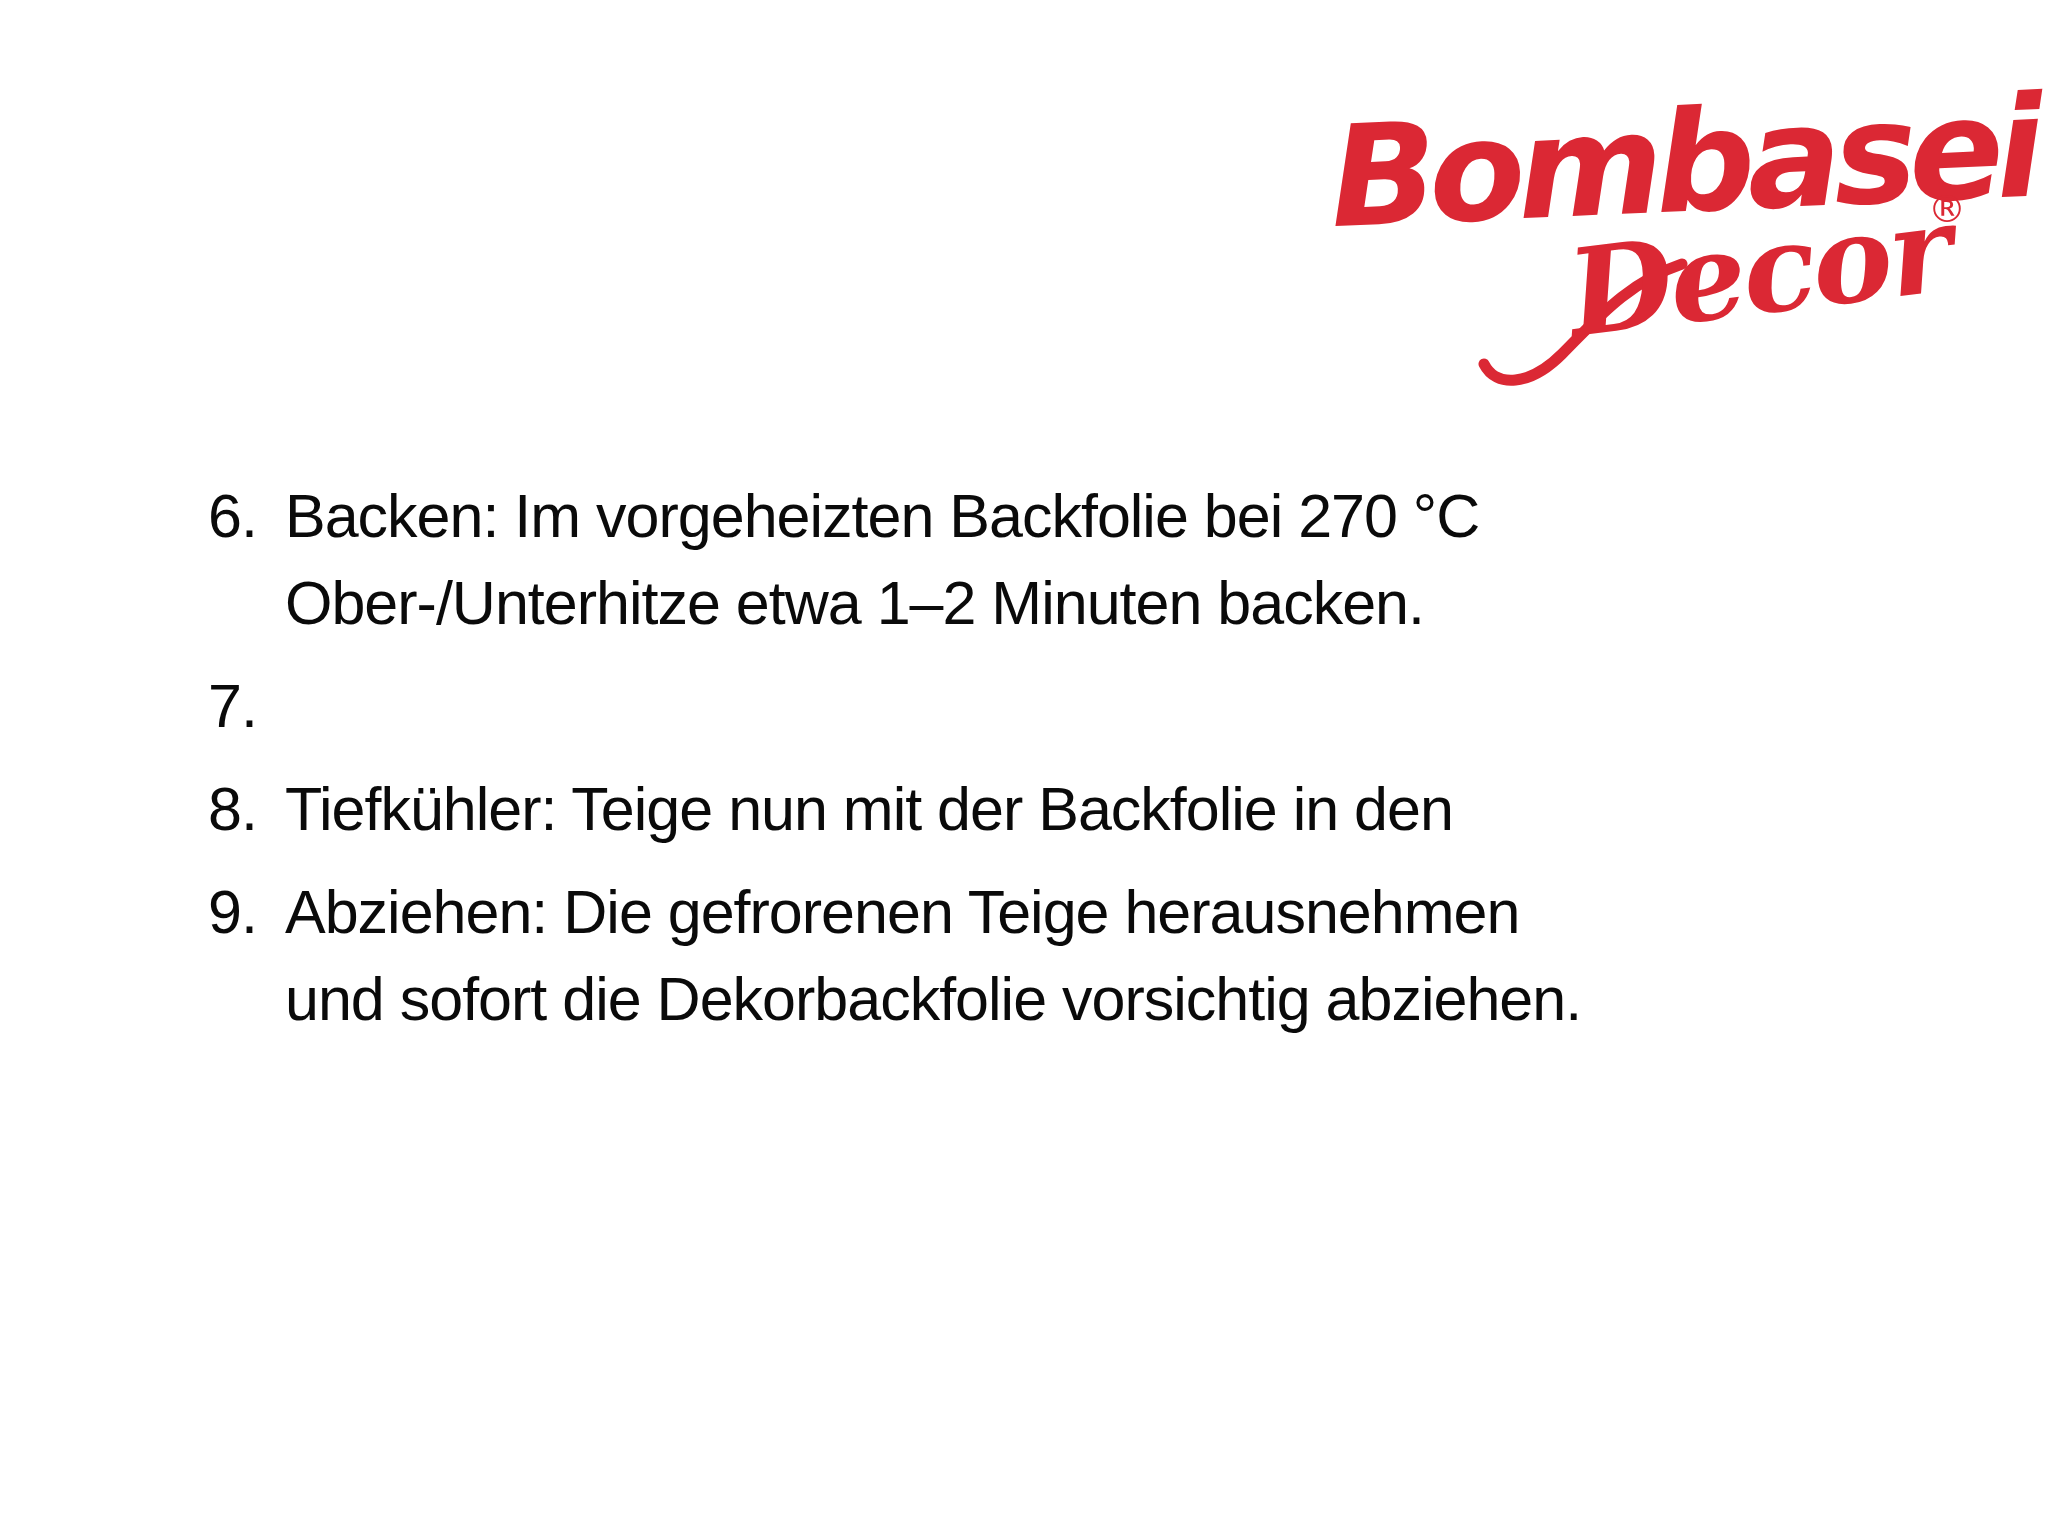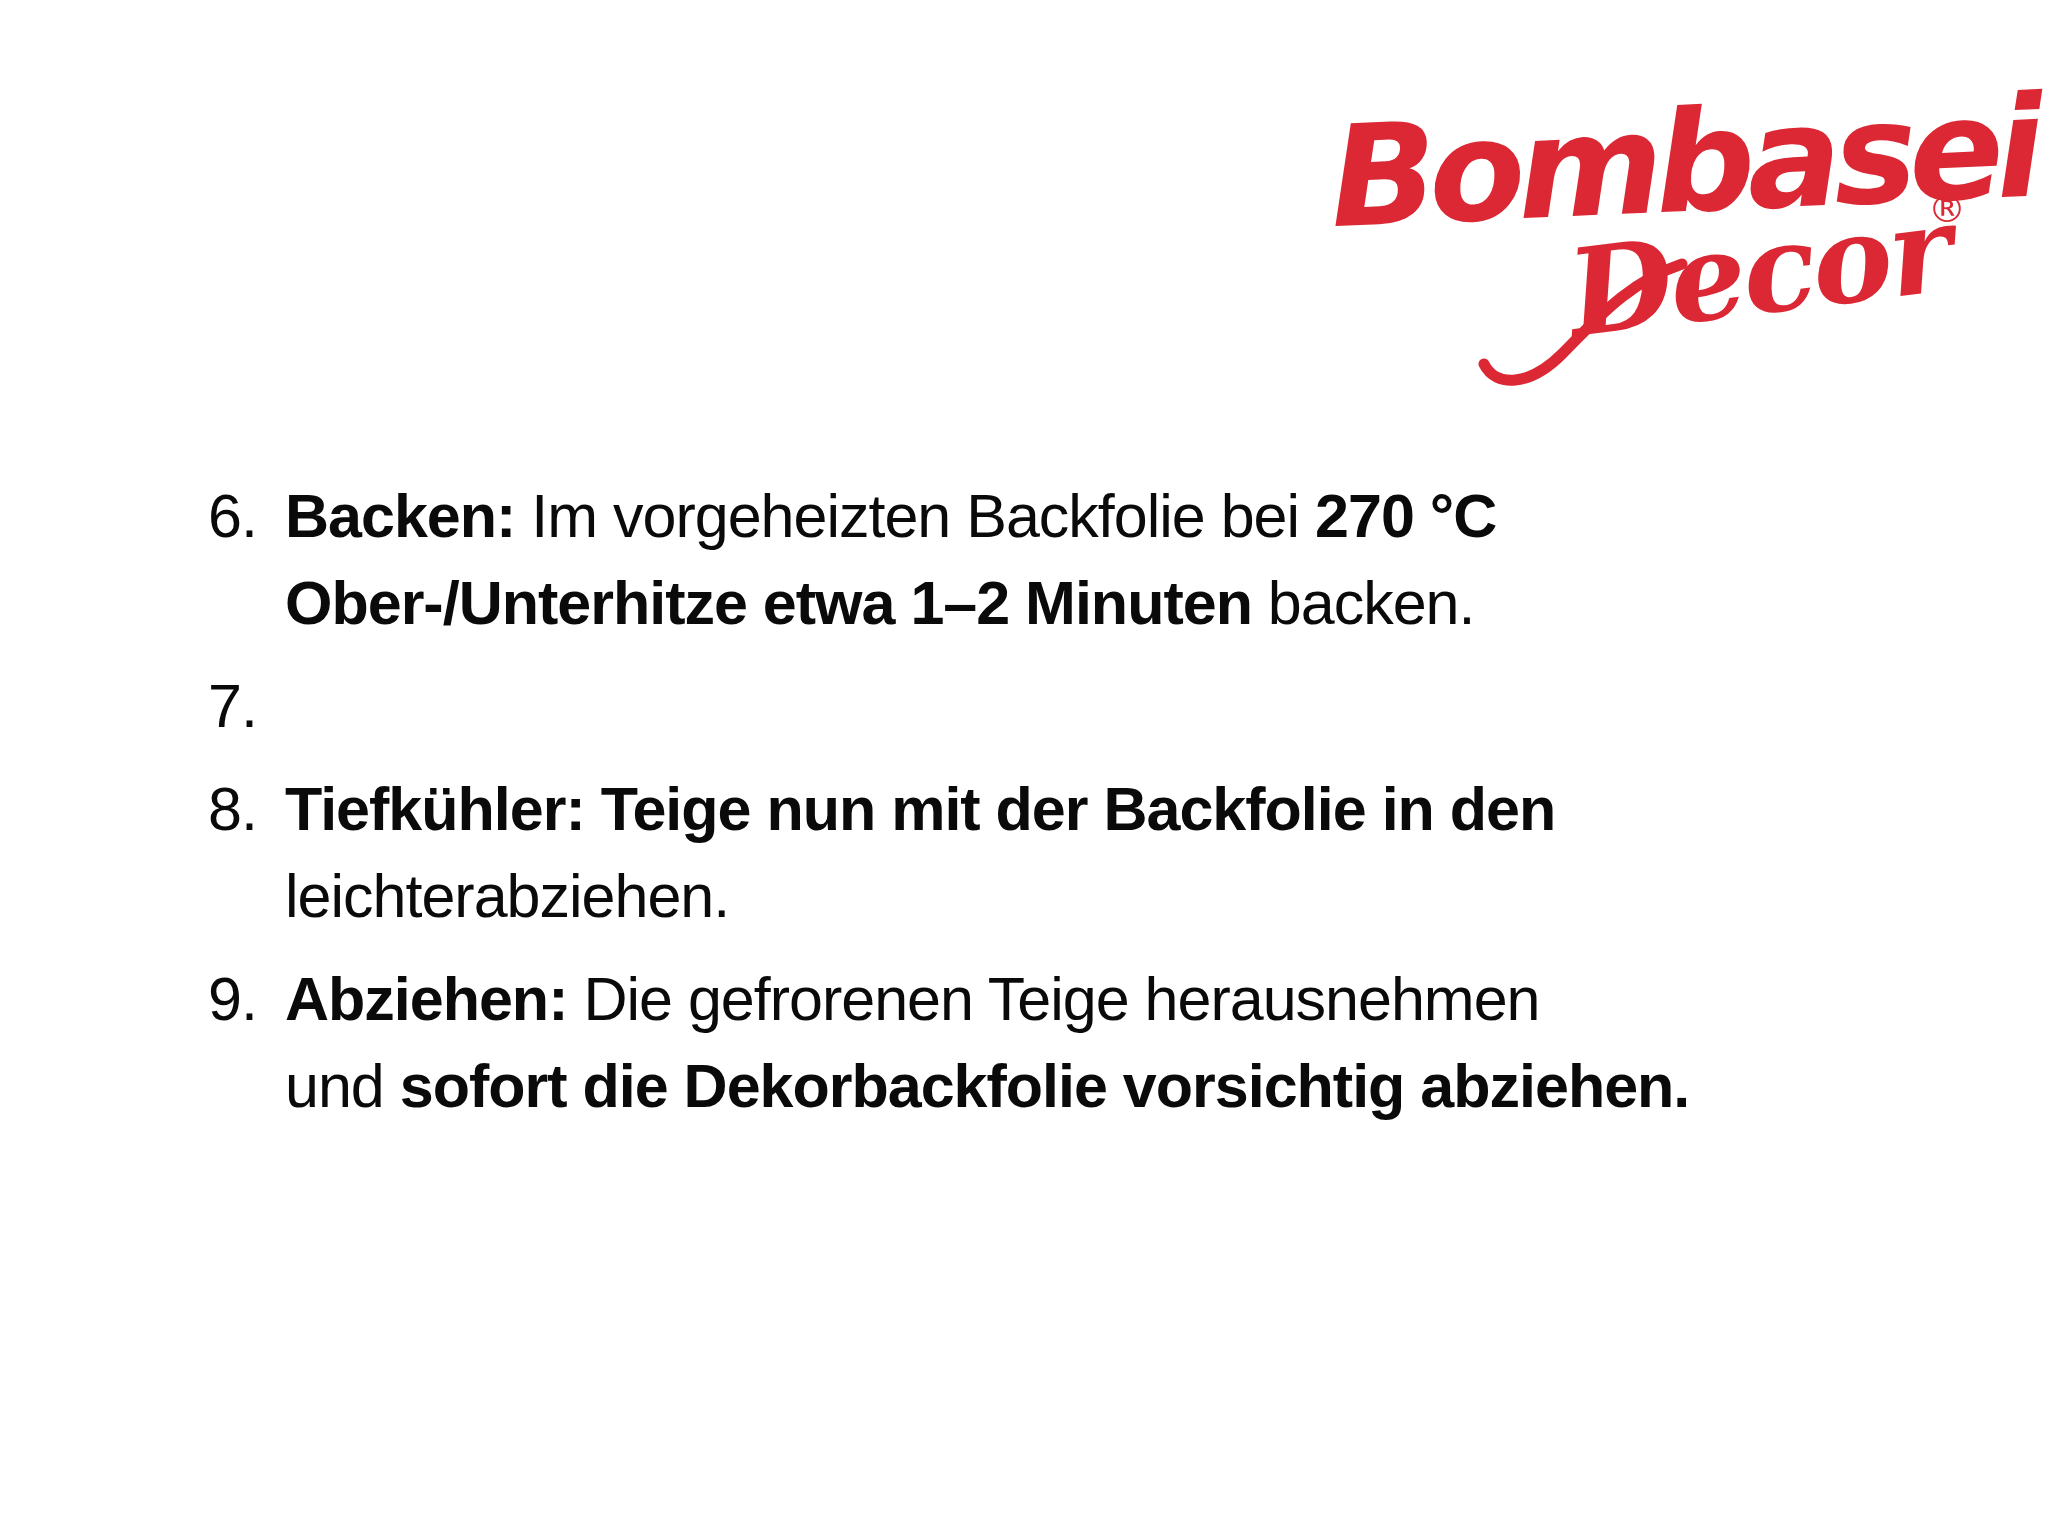--- a/index.html
+++ b/index.html
@@ -88,21 +88,21 @@
     margin: 0 0 16px 0;
   }
   .steps .num {
     flex: 0 0 77px;
     width: 77px;
   }
   .steps .content .line {
     white-space: nowrap;
   }
   .steps .b {
-    font-weight: bold;
+    font-weight: normal;
   }
 </style>
 </head>
 <body style="background: rgb(255, 255, 255); color: rgb(10, 10, 10);">
 
 <div>
 
   <div class="logo">
     <svg class="logo-swash" viewBox="0 0 210 150" fill="none" xmlns="http://www.w3.org/2000/svg">
       <path d="M6 118 C 18 142, 52 140, 84 108 C 118 74, 150 36, 204 18" stroke="var(--brand-red)" stroke-width="11" stroke-linecap="round" fill="none"></path>
@@ -120,21 +120,20 @@
           <div class="line"><span class="b">Ober-/Unterhitze etwa 1–2 Minuten</span><span> backen.</span></div>
         </div>
       </li>
       <li>
         <span class="num">7.</span>
       </li>
       <li>
         <span class="num">8.</span>
         <div class="content">
           <div class="line"><span class="b">Tiefkühler: Teige nun mit der Backfolie in den</span></div>
-          <div class="line"><span>leichterabziehen.</span></div>
         </div>
       </li>
       <li>
         <span class="num">9.</span>
         <div class="content">
           <div class="line"><span class="b">Abziehen:</span><span> Die gefrorenen Teige herausnehmen</span></div>
           <div class="line"><span>und </span><span class="b">sofort die Dekorbackfolie vorsichtig abziehen.</span></div>
         </div>
       </li>
     </ol>

